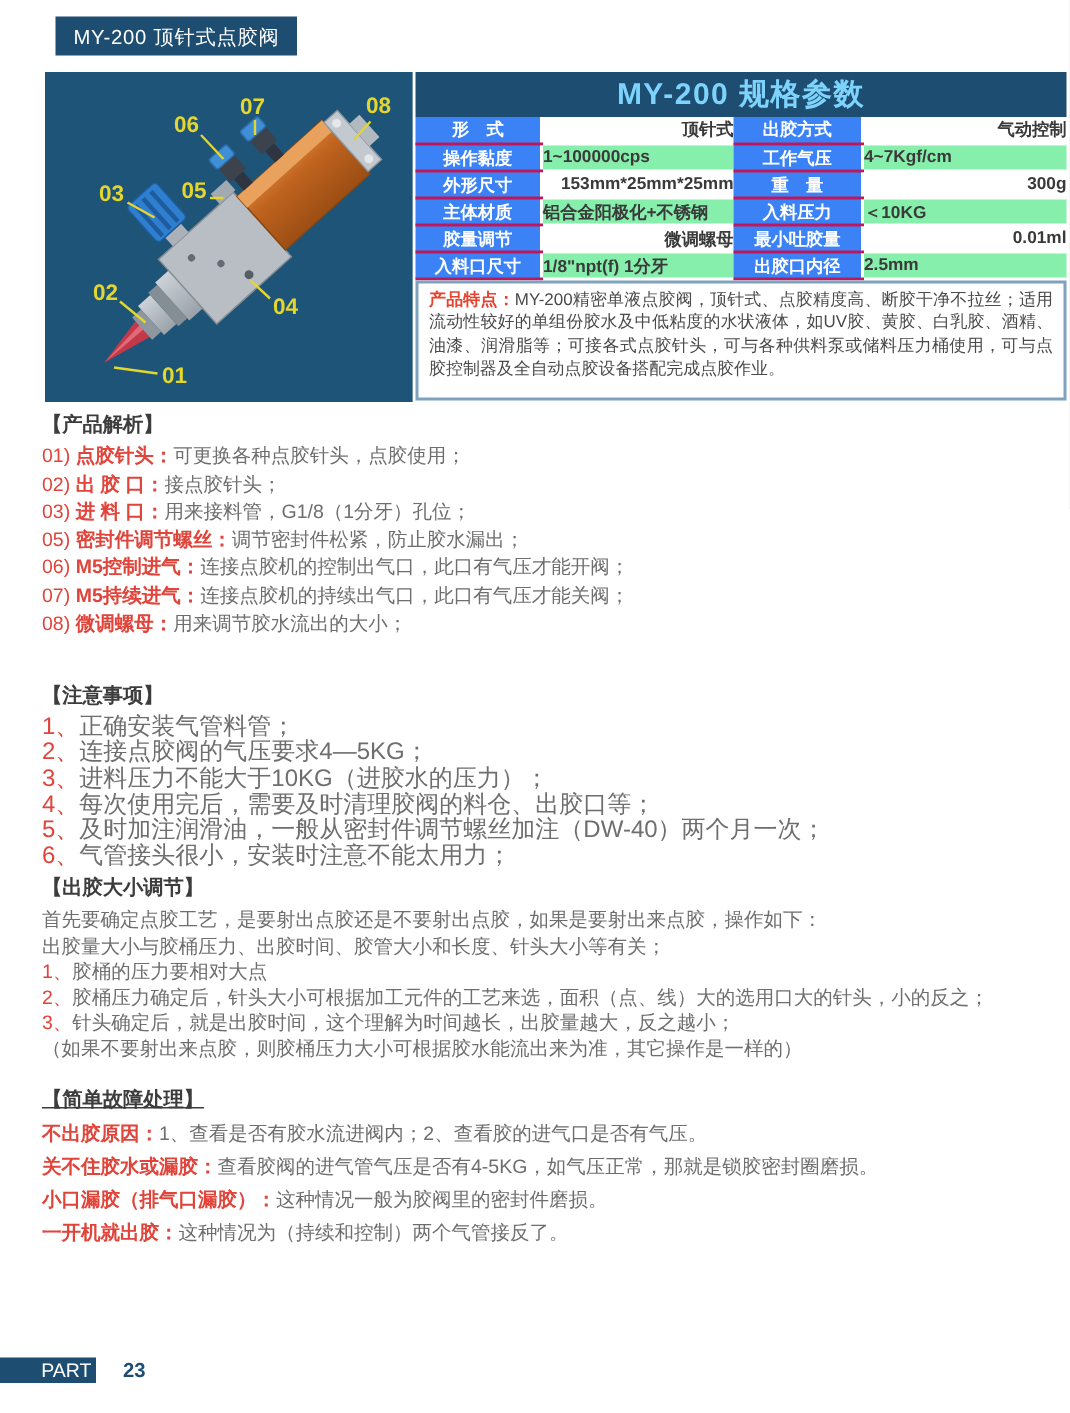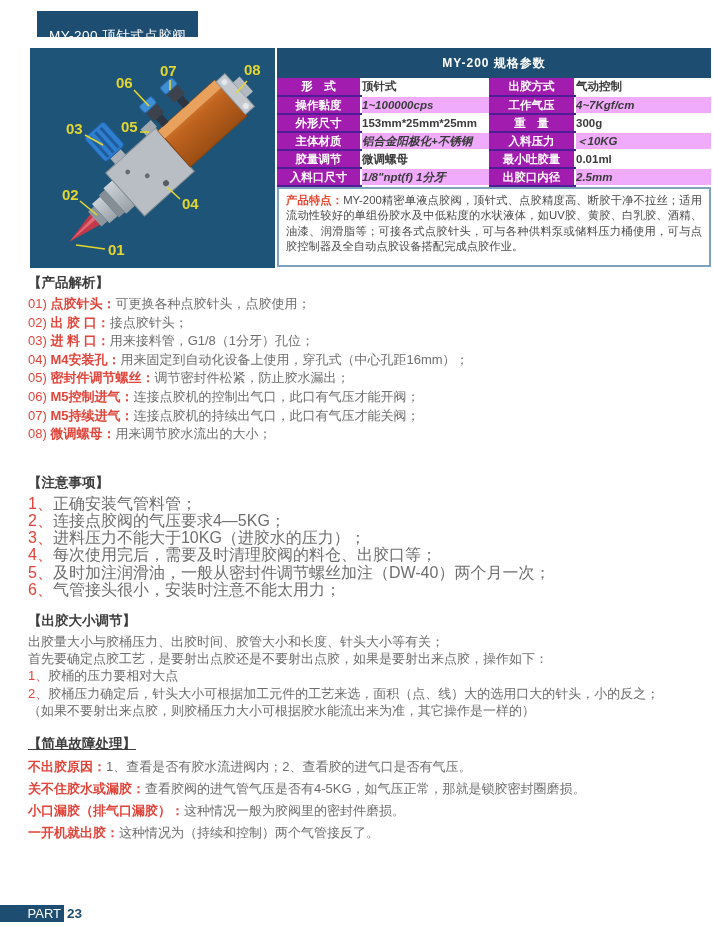--- a/index.html
+++ b/index.html
@@ -6,73 +6,73 @@
   body { background:#e8e8e8; font-family:"Liberation Sans", sans-serif; }
   .page {
     position:relative; width:713px; height:942px; margin:0 auto;
     background:#ffffff; overflow:hidden;
     font-family:"Liberation Sans", sans-serif;
   }
   
   .header-badge {
     position:absolute; left:37px; top:11px; height:26px;
     background:#1d4d70; color:#ffffff; font-size:13.5px;
-    line-height:26px; padding:12px 12px; letter-spacing:.5px;
+    line-height:26px; padding:1px 12px; letter-spacing:.5px;
   }
   
   .top-block { position:absolute; left:30px; top:48px; width:681px; height:220px; }
   .photo-panel {
     position:absolute; left:0; top:0; width:245px; height:220px;
     background:#1e5477;
   }
   .spec-area { position:absolute; left:247px; top:0; width:434px; height:220px; }
   .spec-title {
-    height:30px; background:#1d4d70; color:#ffffff; text-align:center;
-    font-size:12px; font-weight:bold; line-height:30px; letter-spacing:1px;
+    height:30px; background:#1d4d70; color:#7dd3fc; text-align:center;
+    font-size:20px; font-weight:bold; line-height:30px; letter-spacing:1px;
   }
   table.spec-table { width:434px; border-collapse:collapse; table-layout:fixed; }
   table.spec-table td { height:18px; font-size:11.5px; padding:0; }
   td.lbl {
-    background:#a21caf; color:#ffffff; font-weight:bold; text-align:center;
-    border-right:2px solid #ffffff; border-bottom:2px solid #4c1d95;
+    background:#3b82f6; color:#ffffff; font-weight:bold; text-align:center;
+    border-right:2px solid #ffffff; border-bottom:2px solid #be185d;
   }
   td.val {
     color:#3a3a3a; font-weight:bold; padding-left:8px;
     border-bottom:2px solid #ffffff;
   }
-  tr.gray td.val { background:#f0abfc;font-style:italic; }
-  tr.white td.val { background:#ffffff; }
+  tr.gray td.val { background:#86efac; }
+  tr.white td.val { background:#ffffff;text-align:right; }
   .features-box {
     margin-top:0; width:434px; height:80px;
     border:2px solid #7fa2be; background:#ffffff;
     padding:4px 7px; font-size:11.3px; line-height:15.4px; color:#4a4a4a;
     text-align:justify;
   }
   .feat-label { color:#e8432e; font-weight:bold; }
   
   .content { position:absolute; left:28px; top:274px; width:664px; }
   .sec-heading { font-size:13.5px; font-weight:bold; color:#3c3c3c; margin-bottom:3px; }
   .an-item { font-size:13px; line-height:18.6px; color:#6e6e6e; }
   .red { color:#e0443a; }
   .bold { font-weight:bold; }
   .nt-item { font-size:16px; line-height:17.2px; color:#6e6e6e; }
   .adj-line { font-size:13px; line-height:17.2px; color:#6e6e6e; }
   .tr-item { font-size:13px; line-height:22px; color:#6e6e6e; }
   .mt14 { margin-top:30px; }
-  .mt15 { margin-top:14px;font-family:Liberation Serif, serif; }
+  .mt15 { margin-top:4px;font-family:Liberation Serif, serif; }
   .mt17 { margin-top:16px;text-decoration:underline; }
   
   .footer { position:absolute; left:0; top:905px; height:17px; }
   .footer-bar {
     position:absolute; left:0; top:0; width:64px; height:17px;
     background:#1d4d70; color:#ffffff; font-size:13px; line-height:17px;
     text-align:right; padding-right:3px;
   }
   .footer-num {
-    position:absolute; left:67px; top:0; color:#1d4d70;
+    position:absolute; left:82px; top:0; color:#1d4d70;
     font-size:13.5px; font-weight:bold; line-height:17px;
   }
   svg text.num-label {
     font-family:"Liberation Sans", sans-serif; font-size:15px; font-weight:bold;
     fill:#e3d62e;
   }
 </style>
 </head>
 <body>
 
@@ -212,39 +212,39 @@
       </div>
     </div>
   </div>
 
   <div class="content">
 
     <div class="sec-heading">【产品解析】</div>
     <div class="an-item"><span class="red">01)</span> <span class="red bold">点胶针头：</span><span>可更换各种点胶针头，点胶使用；</span></div>
     <div class="an-item"><span class="red">02)</span> <span class="red bold">出 胶 口：</span><span>接点胶针头；</span></div>
     <div class="an-item"><span class="red">03)</span> <span class="red bold">进 料 口：</span><span>用来接料管，G1/8（1分牙）孔位；</span></div>
-    <div class="an-item"><span class="red">04)</span> <span class="red bold">M4安装孔：</span><span>用来固定到自动化设备上使用，穿孔式（中心孔距16mm）；</span></div>
     <div class="an-item"><span class="red">05)</span> <span class="red bold">密封件调节螺丝：</span><span>调节密封件松紧，防止胶水漏出；</span></div>
     <div class="an-item"><span class="red">06)</span> <span class="red bold">M5控制进气：</span><span>连接点胶机的控制出气口，此口有气压才能开阀；</span></div>
     <div class="an-item"><span class="red">07)</span> <span class="red bold">M5持续进气：</span><span>连接点胶机的持续出气口，此口有气压才能关阀；</span></div>
     <div class="an-item"><span class="red">08)</span> <span class="red bold">微调螺母：</span><span>用来调节胶水流出的大小；</span></div>
 
     <div class="sec-heading mt14">【注意事项】</div>
     <div class="nt-item"><span class="red">1、</span><span>正确安装气管料管；</span></div>
     <div class="nt-item"><span class="red">2、</span><span>连接点胶阀的气压要求4—5KG；</span></div>
     <div class="nt-item"><span class="red">3、</span><span>进料压力不能大于10KG（进胶水的压力）；</span></div>
     <div class="nt-item"><span class="red">4、</span><span>每次使用完后，需要及时清理胶阀的料仓、出胶口等；</span></div>
     <div class="nt-item"><span class="red">5、</span><span>及时加注润滑油，一般从密封件调节螺丝加注（DW-40）两个月一次；</span></div>
     <div class="nt-item"><span class="red">6、</span><span>气管接头很小，安装时注意不能太用力；</span></div>
 
     <div class="sec-heading mt15">【出胶大小调节】</div>
+    <div class="adj-line">首先要确定点胶工艺，是要射出点胶还是不要射出点胶，如果是要射出来点胶，操作如下：</div>
     <div class="adj-line">出胶量大小与胶桶压力、出胶时间、胶管大小和长度、针头大小等有关；</div>
-    <div class="adj-line">首先要确定点胶工艺，是要射出点胶还是不要射出点胶，如果是要射出来点胶，操作如下：</div>
     <div class="adj-line"><span class="red">1、</span><span>胶桶的压力要相对大点</span></div>
     <div class="adj-line"><span class="red">2、</span><span>胶桶压力确定后，针头大小可根据加工元件的工艺来选，面积（点、线）大的选用口大的针头，小的反之；</span></div>
+    <div class="adj-line"><span class="red">3、</span><span>针头确定后，就是出胶时间，这个理解为时间越长，出胶量越大，反之越小；</span></div>
     <div class="adj-line">（如果不要射出来点胶，则胶桶压力大小可根据胶水能流出来为准，其它操作是一样的）</div>
 
     <div class="sec-heading mt17">【简单故障处理】</div>
     <div class="tr-item"><span class="red bold">不出胶原因：</span><span>1、查看是否有胶水流进阀内；2、查看胶的进气口是否有气压。</span></div>
     <div class="tr-item"><span class="red bold">关不住胶水或漏胶：</span><span>查看胶阀的进气管气压是否有4-5KG，如气压正常，那就是锁胶密封圈磨损。</span></div>
     <div class="tr-item"><span class="red bold">小口漏胶（排气口漏胶）：</span><span>这种情况一般为胶阀里的密封件磨损。</span></div>
     <div class="tr-item"><span class="red bold">一开机就出胶：</span><span>这种情况为（持续和控制）两个气管接反了。</span></div>
   </div>
 
   <div class="footer">

